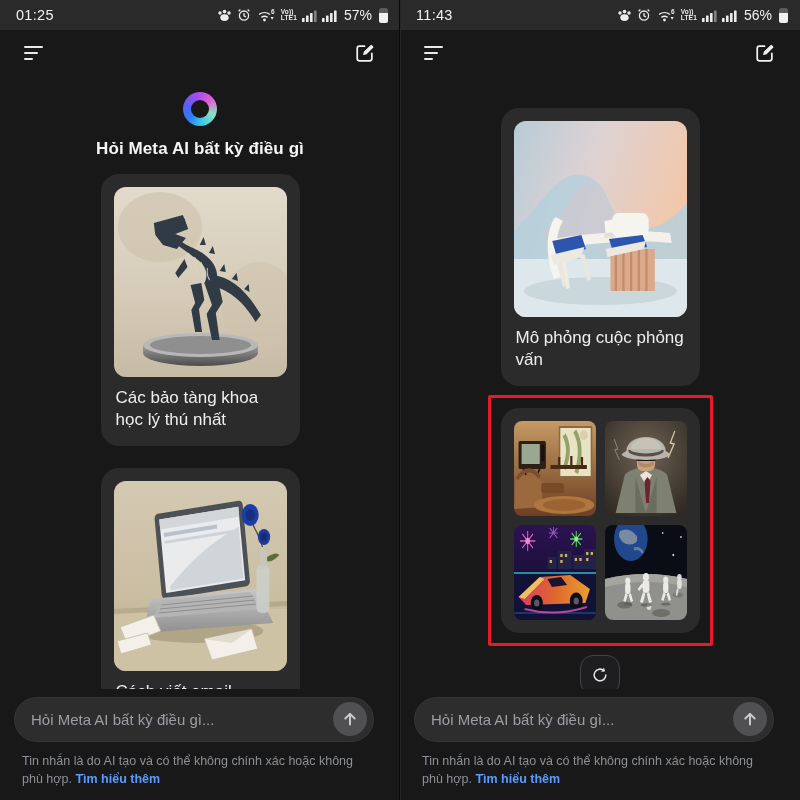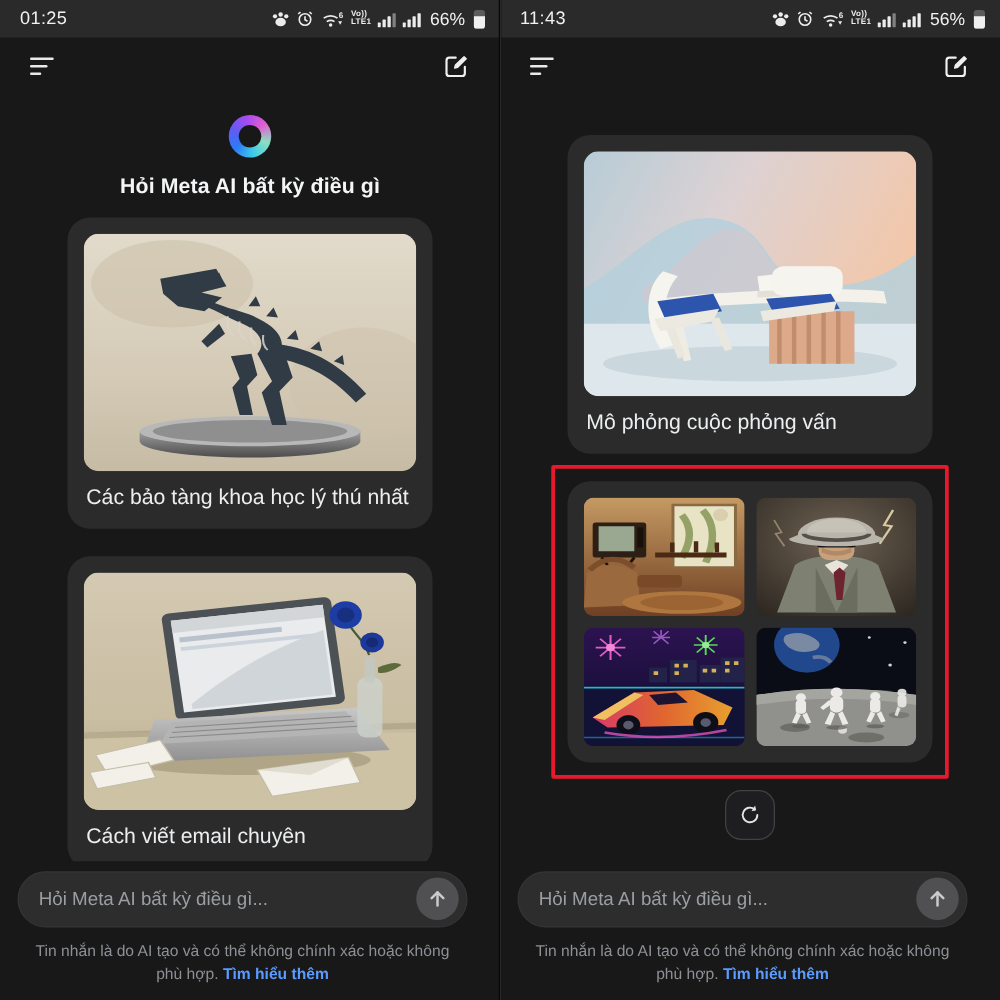--- a/index.html
+++ b/index.html
@@ -29,21 +29,21 @@
   .icon-btn { background:none; border:none; cursor:pointer; display:flex; align-items:center; padding:2px; }
 
   
   .hero { display:flex; flex-direction:column; align-items:center; }
   .ai-ring { width:34px; height:34px; border-radius:50%; margin-top:16px; position:relative;
     background:conic-gradient(from 230deg,#2b7cf6,#5f5cf2,#a84bf0,#e15ed2,#8be0c0,#3ecbe8,#2b7cf6); }
   .ai-ring::after { content:""; position:absolute; inset:8px; border-radius:50%; background:#181818; }
   .greeting { margin-top:13px; font-size:17px; font-weight:600; color:#f4f5f6; letter-spacing:.1px; }
 
   
-  .card { width:292px; background:#2b2b2b; border-radius:18px; padding:13px; cursor:pointer; }
+  .card { width:199px; background:#2b2b2b; border-radius:18px; padding:13px; cursor:pointer; }
   .card-image { height:190px; border-radius:12px; overflow:hidden; position:relative; background:#444; }
   .card-image svg { display:block; width:100%; height:100%; }
   .card-caption { padding:10px 2px 1px; font-size:17px; line-height:1.32; font-weight:500; color:#eceef0; }
 
   .left-body { display:flex; flex-direction:column; align-items:center; }
   .card-1 { margin-top:15px; }
   .card-2 { margin-top:22px; }
   .card-2 .card-image { height:190px; }
 
   .right-body { display:flex; flex-direction:column; align-items:center; }
@@ -63,21 +63,21 @@
 
   
   .bottom-bar { position:absolute; left:0; right:12px; bottom:0; background:#181818; padding:8px 14px 12px; z-index:10; }
   .composer { height:45px; border-radius:23px; background:#2d2d2e; border:1px solid #353537;
     display:flex; align-items:center; padding:0 6px 0 16px; }
   .composer input { flex:1; background:transparent; border:none; outline:none; color:#e8e8e8; font-size:15px;
     font-family:"Liberation Sans","DejaVu Sans",sans-serif; }
   .composer input::placeholder { color:#9b9ea3; }
   .send-btn { width:34px; height:34px; border-radius:50%; background:#505052; border:none; cursor:pointer;
     display:flex; align-items:center; justify-content:center; flex:0 0 auto; }
-  .disclaimer { margin-top:10px; padding:0 8px; text-align:center; font-size:12.5px; line-height:1.45; color:#8d9095; }
+  .disclaimer { margin-top:10px; padding:0 8px; font-size:12.5px; line-height:1.45; color:#8d9095; }
   .disclaimer .link { color:#5b9bff; font-weight:700; cursor:pointer; }
 </style>
 </head>
 <body>
 
 <div class="screen">
 
   <div class="panel">
 
     <div class="status-bar">
@@ -130,21 +130,21 @@
         <span class="sicon">
           <svg width="15" height="13" viewBox="0 0 15 13">
               <g fill="#ececec">
                 <rect x="0" y="9" width="2.6" height="4" rx=".6"></rect>
                 <rect x="4" y="6.5" width="2.6" height="6.5" rx=".6"></rect>
                 <rect x="8" y="4" width="2.6" height="9" rx=".6"></rect>
                 <rect x="12" y="1.5" width="2.6" height="11.5" rx=".6"></rect>
               </g>
             </svg>
         </span>
-        <span class="battery-pct">66%</span>
+        <span class="battery-pct">57%</span>
         <span class="battery-shell"></span>
       </span>
     </div>
 
     <div class="app-header">
       <div class="hamburger">
           <span class="l1"></span>
           <span class="l2"></span>
           <span class="l3"></span>
         </div>

